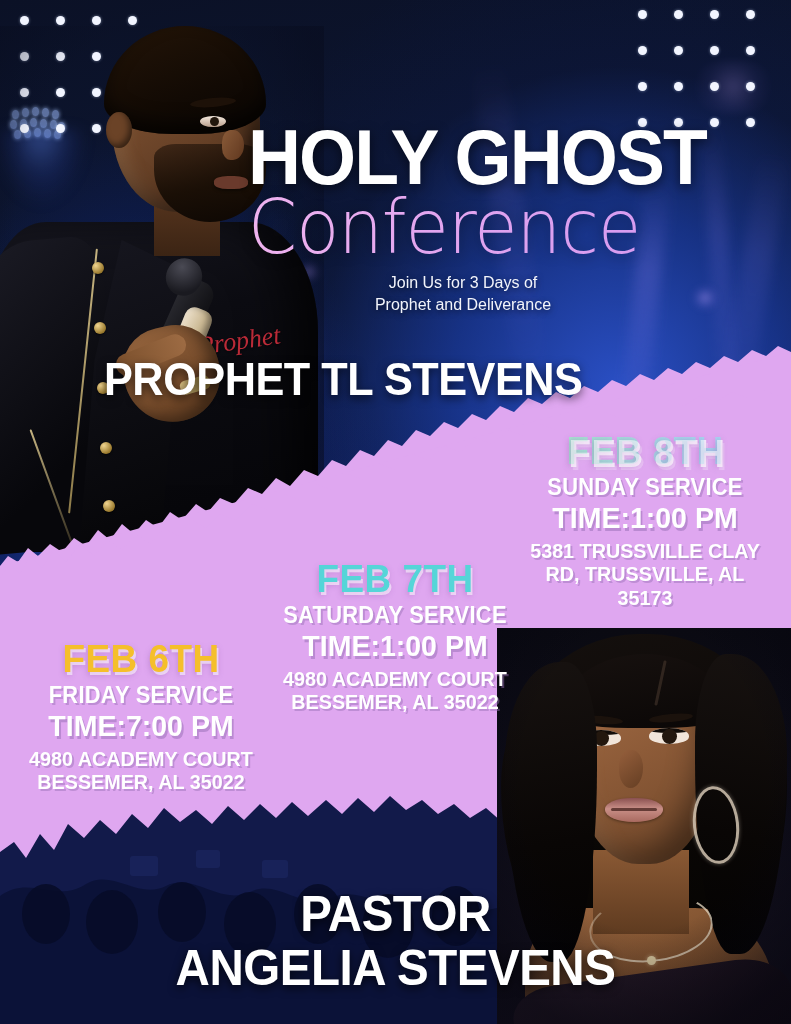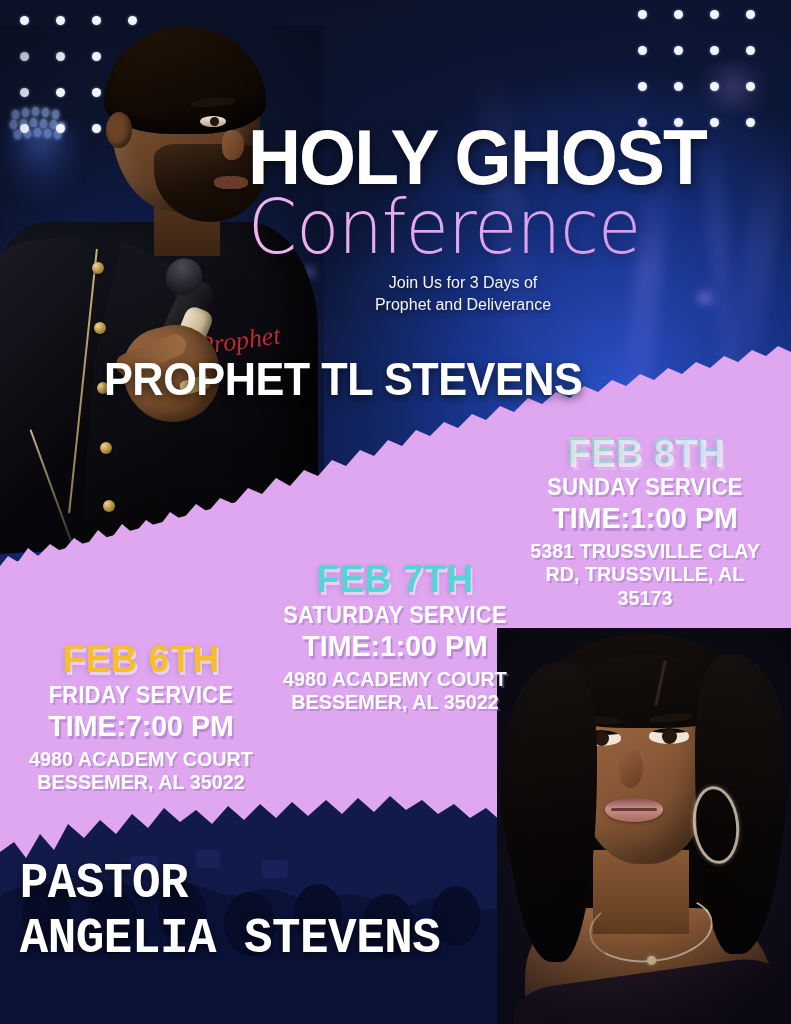--- a/index.html
+++ b/index.html
@@ -366,24 +366,23 @@
     position:absolute; left:150px; top:328px; width:9px;height:9px;border-radius:50%;
     background:#d9c89f; box-shadow:0 0 4px rgba(230,215,180,.6);
   }
   .woman-vignette{
     position:absolute; inset:0;
     background:radial-gradient(ellipse 75% 70% at 50% 38%, rgba(0,0,0,0) 55%, rgba(5,5,14,0.6) 95%);
   }
 
   
   .pastor{
-    position:absolute; left:0; top:858px; width:791px; z-index:20;
-    text-align:left; color:#ffffff;
+    position:absolute; left:0; top:888px; width:791px; z-index:20;
+    text-align:center; color:#ffffff;
     text-shadow:0 3px 10px rgba(0,0,0,.7);
-    font-family:Liberation Mono, monospace;
   }
   .pastor .l1{ font-size:50px; font-weight:bold; line-height:1.04; transform:scaleX(0.95); letter-spacing:-0.5px;}
   .pastor .l2{ font-size:50px; font-weight:bold; line-height:1.06; transform:scaleX(0.95); letter-spacing:-0.5px; margin-top:2px;}
 </style>
 </head>
 <body>
 
 <div id="flyer">
 
   <div class="bg-base"></div>

